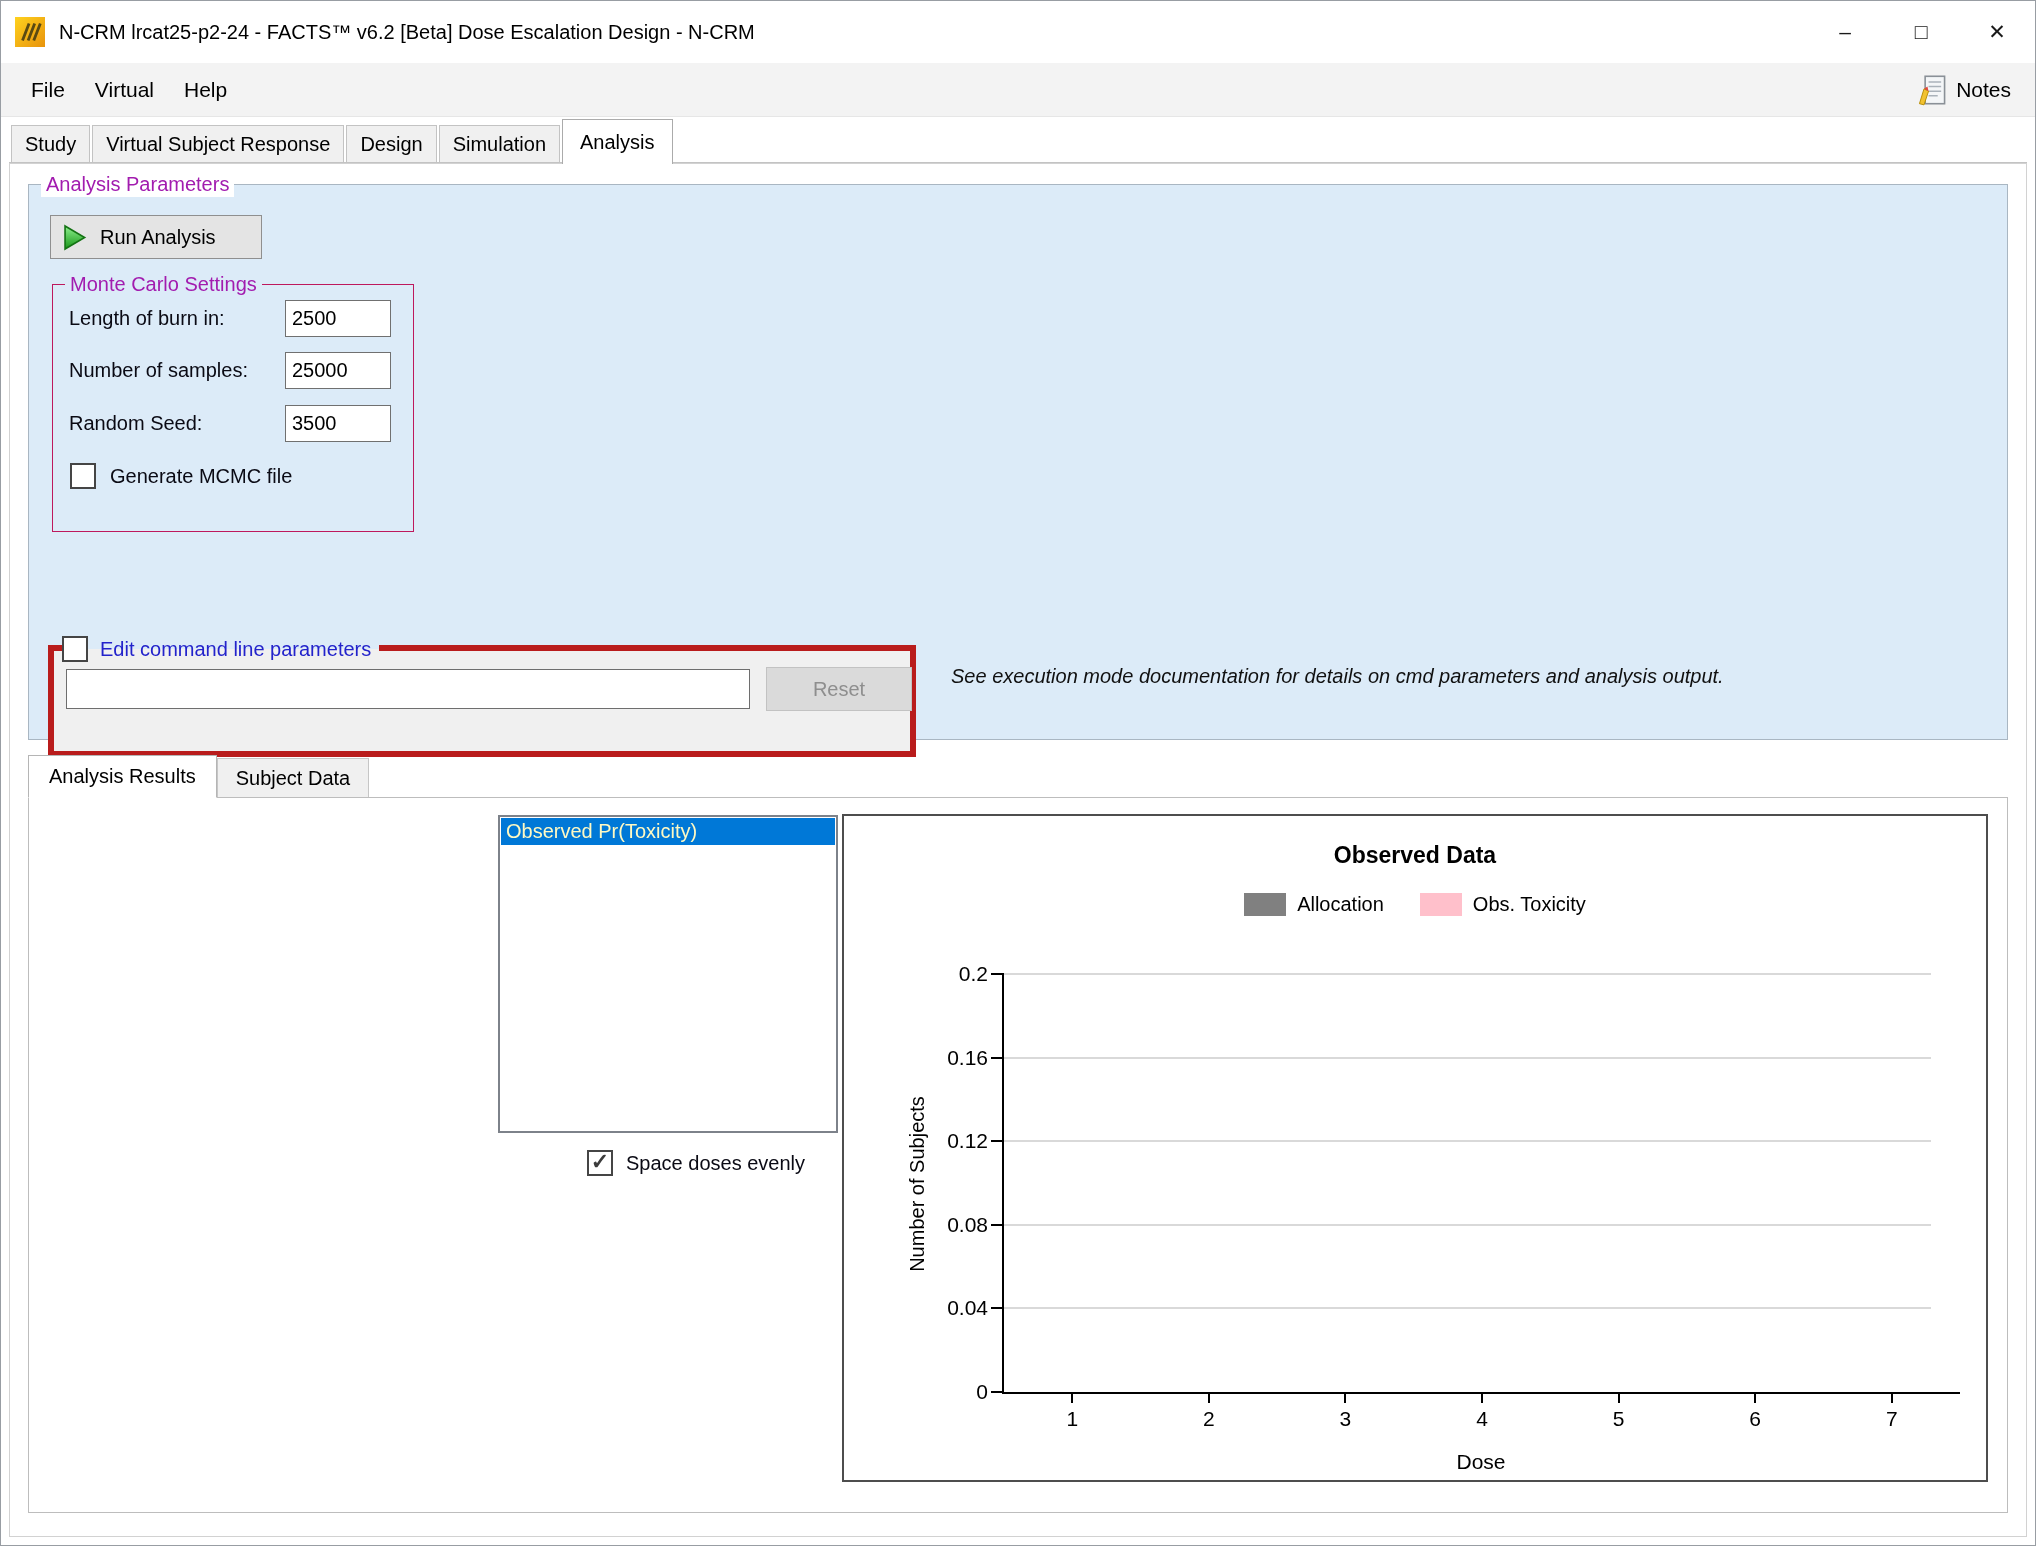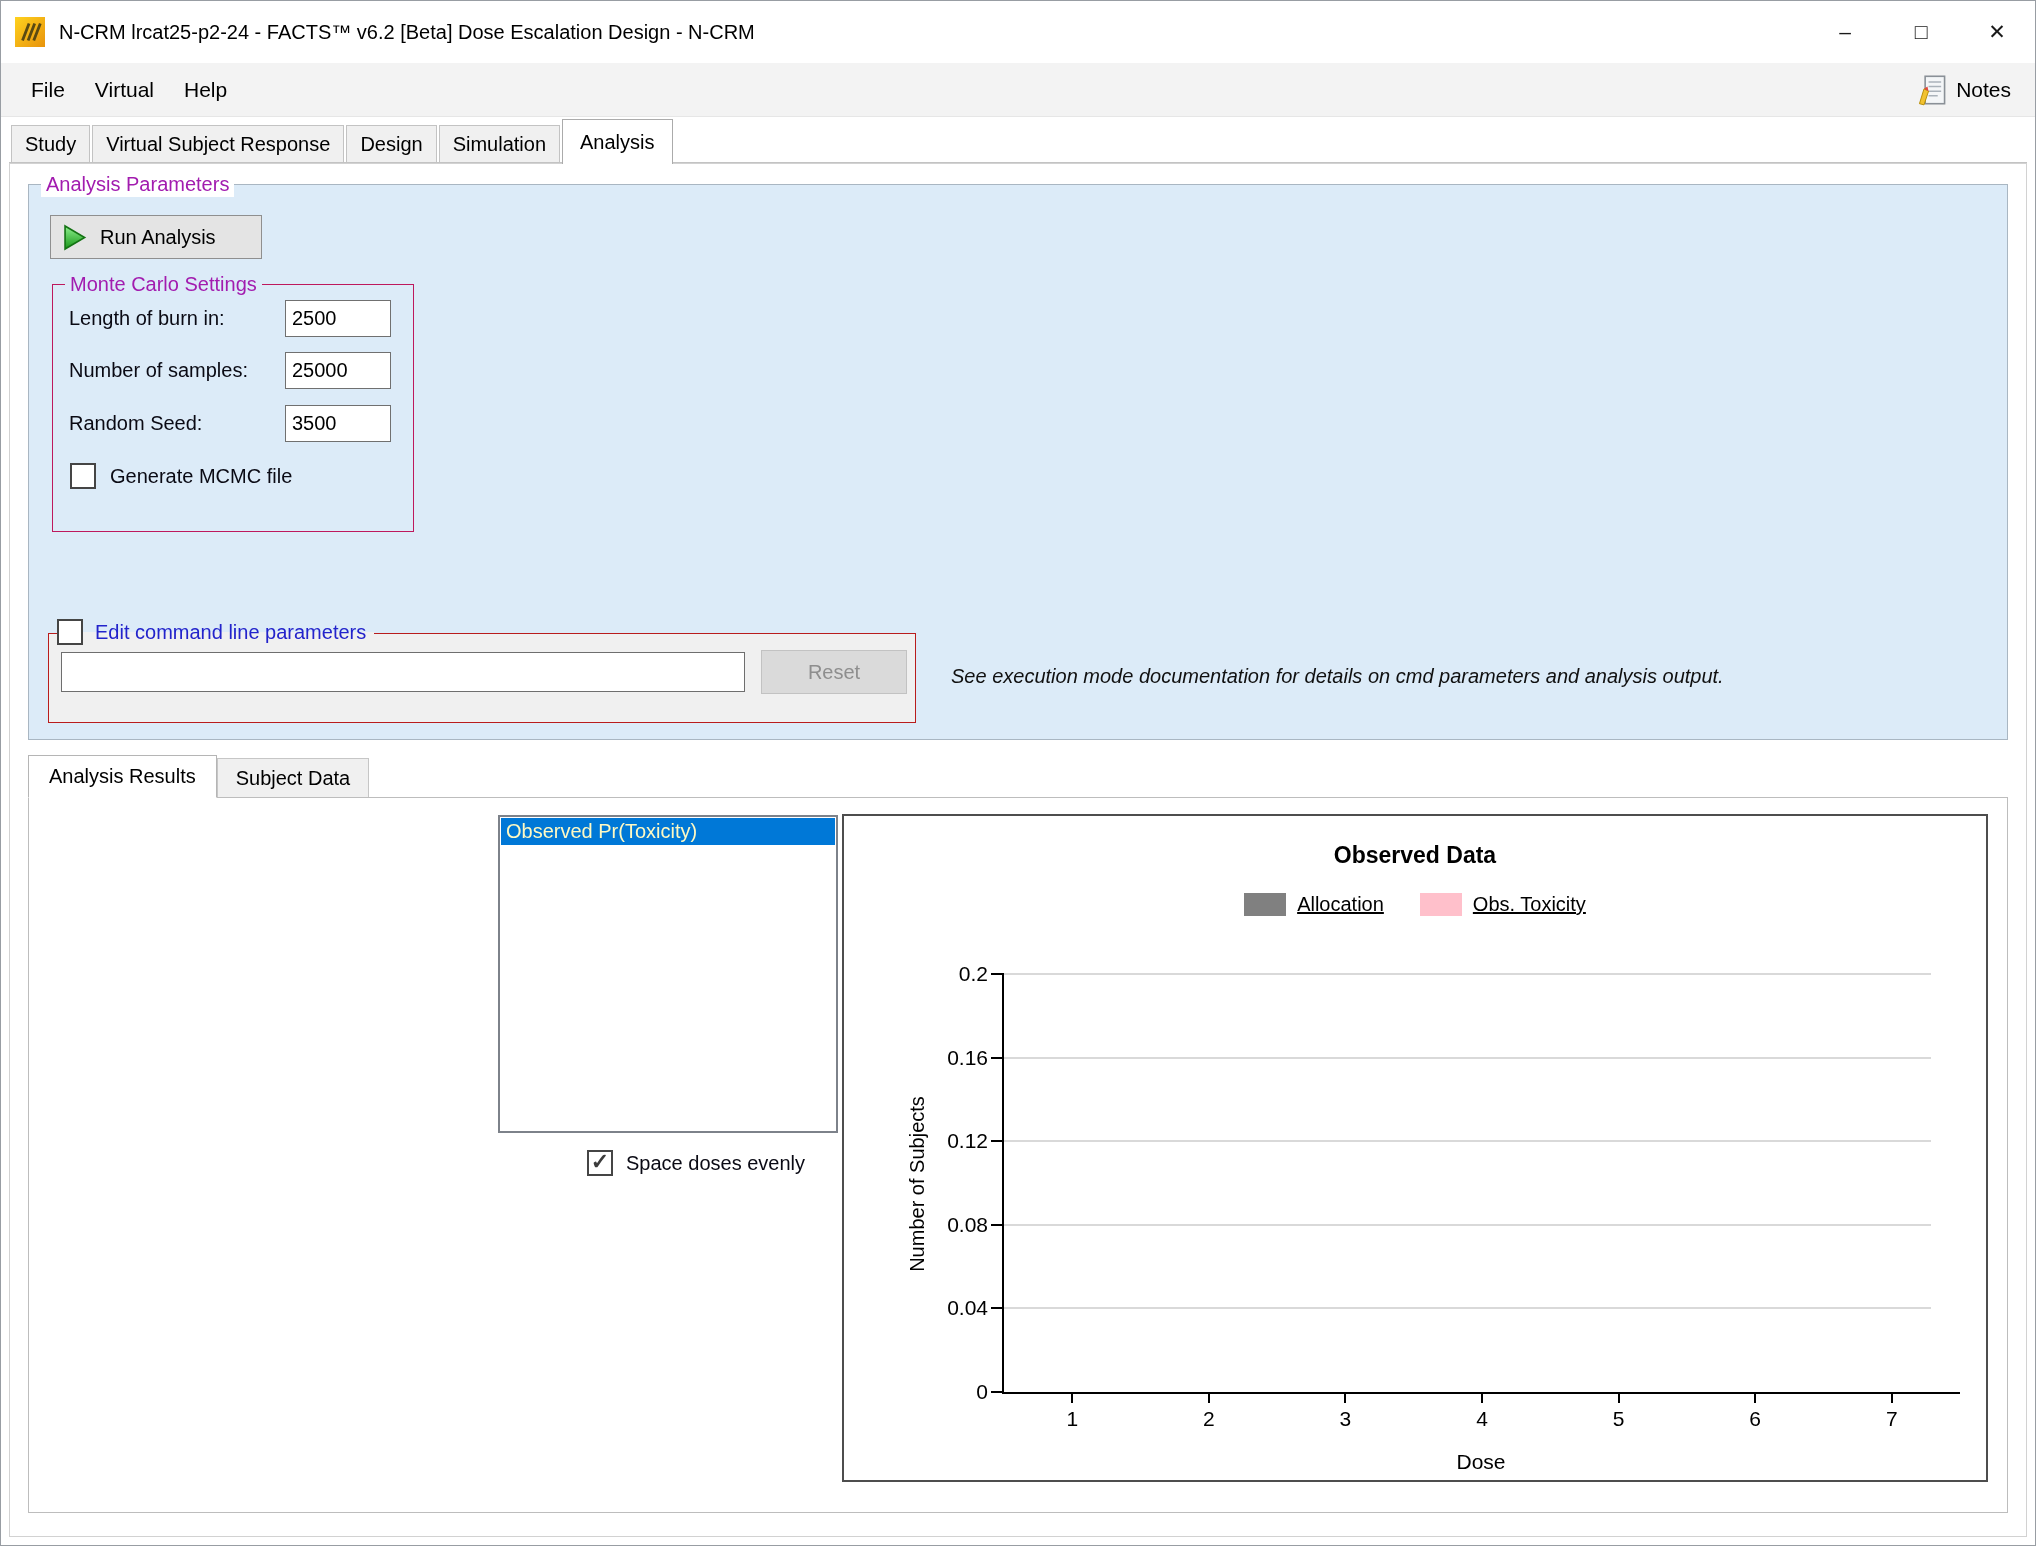--- a/index.html
+++ b/index.html
@@ -42,21 +42,21 @@
   .mc-group{position:absolute;left:23px;top:99px;width:362px;height:248px;border:1px solid #be185d;}
   .mc-group .gb-label{background:#dcebf8;}
   .mc-label{position:absolute;left:16px;font-size:20px;color:#0a0a14;white-space:nowrap;}
   .mc-input{position:absolute;left:232px;width:106px;height:37px;border:1px solid #707070;background:#fff;
     font-size:20px;padding:0 6px;font-family:inherit;}
   .mc-check{position:absolute;left:17px;top:178px;display:flex;align-items:center;gap:14px;font-size:20px;color:#0a0a14;}
 
   .cb{width:26px;height:26px;background:#fff;border:2px solid #454545;display:inline-flex;align-items:center;justify-content:center;flex:0 0 auto;}
   .cb.checked::after{content:"✓";font-size:22px;color:#3c3c3c;font-weight:bold;line-height:1;transform:translateY(-1px);}
 
-  .cmd-group{position:absolute;left:19px;top:448px;width:868px;height:90px;background:#f0f0f0;border:1px solid #b91c1c;}
+  .cmd-group{position:absolute;left:19px;top:460px;width:868px;height:112px;background:#f0f0f0;border:6px solid #b91c1c;}
   .cmd-header{position:absolute;top:-15px;left:8px;display:flex;align-items:center;gap:12px;padding:0 8px 0 0;
     background:linear-gradient(to bottom,#dcebf8 50%,#f0f0f0 50%);}
   .cmd-header .cmd-label{font-size:20px;color:#2323cb;white-space:nowrap;}
   .cmd-input{position:absolute;left:12px;top:18px;width:684px;height:40px;border:1px solid #6e6e6e;font-size:20px;
     padding:0 8px;font-family:inherit;background:#fff;}
   .reset-btn{position:absolute;left:712px;top:16px;width:146px;height:44px;background:#dadada;border:1px solid #c2c2c2;
     color:#8e8e8e;font-size:20px;font-family:inherit;}
   .cmd-note{position:absolute;left:922px;top:480px;font-style:italic;font-size:20px;color:#101010;white-space:nowrap;}
 
   
@@ -69,21 +69,21 @@
   .listbox{position:absolute;left:469px;top:17px;width:340px;height:318px;border:2px solid #7d828a;background:#fff;
     padding:1px;font-size:20px;overflow:hidden;}
   .lb-item{height:27px;display:flex;align-items:center;padding:0 5px;}
   .lb-item.selected{background:#0078d7;color:#fef9c3;}
   .space-check{position:absolute;left:558px;top:352px;display:flex;gap:13px;align-items:center;font-size:20px;color:#0a0a14;}
 
   
   .chart{position:absolute;left:813px;top:16px;width:1146px;height:668px;border:2px solid #4d4d4d;background:#fff;}
   .chart-title{text-align:center;margin-top:26px;font-size:23px;font-weight:bold;}
   .chart-legend{display:flex;justify-content:center;gap:36px;margin-top:24px;align-items:center;}
-  .legend-item{display:flex;gap:11px;align-items:center;font-size:20px;text-decoration:underline;}
+  .legend-item{display:flex;gap:11px;align-items:center;font-size:20px;}
   .legend-swatch{width:42px;height:23px;}
   .plot{position:absolute;left:158px;top:158px;width:958px;height:420px;border-left:2px solid #000;border-bottom:2px solid #000;}
   .gridline{position:absolute;left:0;width:97%;height:2px;background:#d9d9d9;}
   .ymark{position:absolute;left:-13px;width:13px;height:2px;background:#000;}
   .ylabels{position:absolute;right:calc(100% + 16px);top:0;bottom:0;width:70px;}
   .ylabel{position:absolute;right:0;transform:translateY(50%);font-size:21px;white-space:nowrap;}
   .xmark{position:absolute;top:100%;width:2px;height:11px;background:#000;transform:translateX(-50%);}
   .xlabels{position:absolute;top:calc(100% + 15px);left:0;right:0;display:flex;}
   .xlabel-cell{flex:1;text-align:center;font-size:21px;}
   .bars{position:absolute;left:0;right:0;top:0;bottom:0;}

